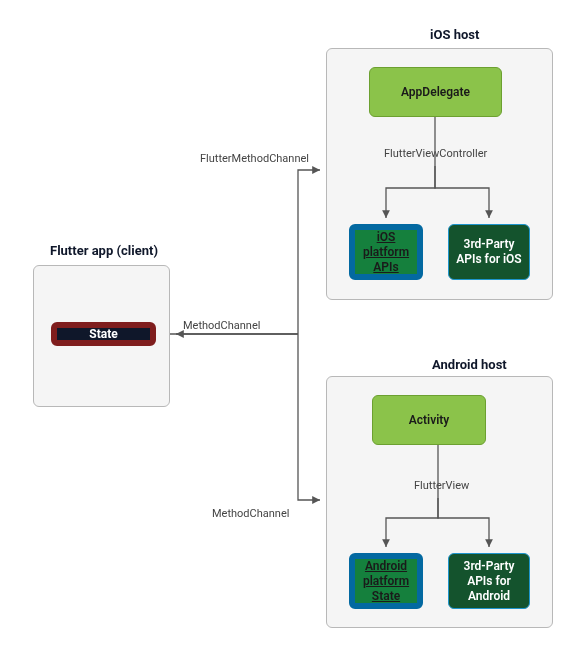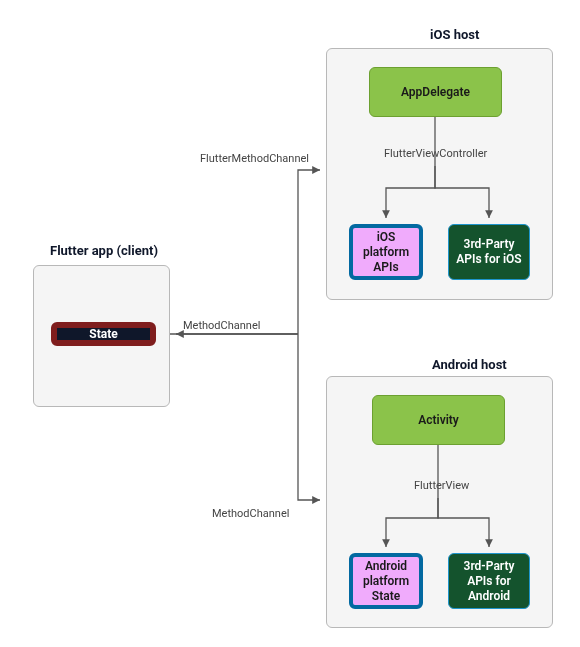--- a/index.html
+++ b/index.html
@@ -24,21 +24,21 @@
     align-items: center;
     justify-content: center;
     text-align: center;
     font-size: 12px;
     font-weight: 600;
     border-radius: 6px;
     line-height: 1.25;
     padding: 4px 6px;
   }
   .node.green  { background: #8bc34a; border: 1px solid #6ca030; color: #1a1a1a; }
-  .node.orange { background: #f0abfc; border: 4px solid #0369a1; color: #1a1a1a; }
+  .node.orange { background: #15803d; border: 6px solid #0369a1; color: #1a1a1a; text-decoration: underline; }
   .node.blue   { background: #14532d; border: 1px solid #1e95cc; color: #ffffff; }
   .node.purple { background: #0f172a; border: 6px solid #7f1d1d; color: #ffffff; }
   .title {
     position: absolute;
     font-size: 13px;
     font-weight: 700;
     color: #0f172a;
   }
   .edge-label {
     position: absolute;
@@ -67,21 +67,21 @@
 <div class="edge-label" style="left:384px; top:147px;">FlutterViewController</div>
 
 <div class="node orange" style="left:349px; top:224px; width:74px; height:56px;">iOS platform APIs</div>
 
 <div class="node blue" style="left:448px; top:224px; width:82px; height:56px;">3rd-Party APIs for iOS</div>
 
 <div class="title" style="left:416px; top:357px;margin-left:16px;">Android host</div>
 
 <div class="container-box" style="left:326px; top:376px; width:227px; height:252px;"></div>
 
-<div class="node green" style="left:372px; top:395px; width:133px; height:50px;">Activity</div>
+<div class="node green" style="left:372px; top:395px; width:114px; height:50px;">Activity</div>
 
 <div class="edge-label" style="left:414px; top:479px;">FlutterView</div>
 
 <div class="node orange" style="left:349px; top:553px; width:74px; height:56px;">Android platform State</div>
 
 <div class="node blue" style="left:448px; top:553px; width:82px; height:56px;">3rd-Party APIs for Android</div>
 
 <div class="title" style="left:50px; top:243px;">Flutter app (client)</div>
 
 <div class="container-box" style="left:33px; top:265px; width:137px; height:142px;"></div>

